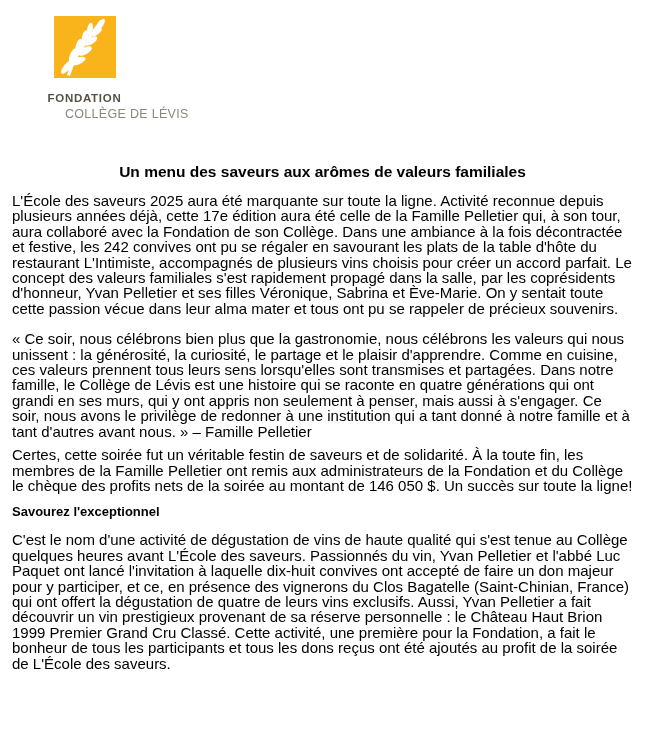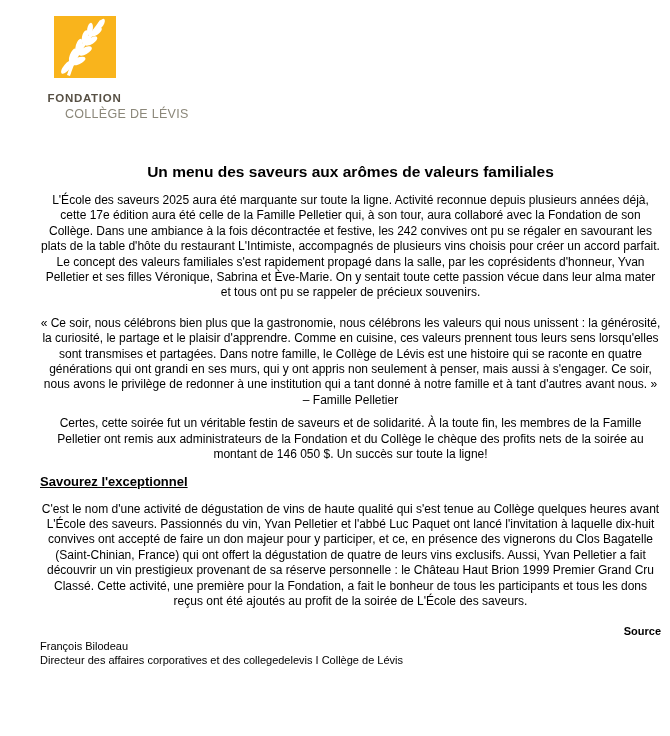--- a/index.html
+++ b/index.html
@@ -41,43 +41,41 @@
     margin-top: 3px;
     font-size: 12.5px;
     color: #8B8779;
     letter-spacing: 0.3px;
     white-space: nowrap;
     margin-left: 44px;
   }
   .content {
     position: absolute;
     top: 163px;
-    left: 40px;
+    left: 12px;
     width: 621px;
   }
   .title {
     text-align: center;
     font-size: 15.5px;
     line-height: 18px;
     font-weight: bold;
     margin: 0 0 12px 0;
   }
   .para {
-    font-size: 12px;
+    font-size: 15px;
     line-height: 15.4px;
     margin: 0 0 15px 0;
-    text-align: center;
   }
   .para-quote   { margin-bottom: 8px; }
   .para-cheque  { margin-bottom: 11px; }
   .section-heading {
     font-size: 13px;
     line-height: 15px;
     font-weight: bold;
-    text-decoration: underline;
     margin: 0 0 13px 0;
   }
   .para-section { }
   .end-mark {
     text-align: center;
     font-size: 12.6px;
     line-height: 15px;
     margin: 0 0 10px 0;
   }
   .source-block {

